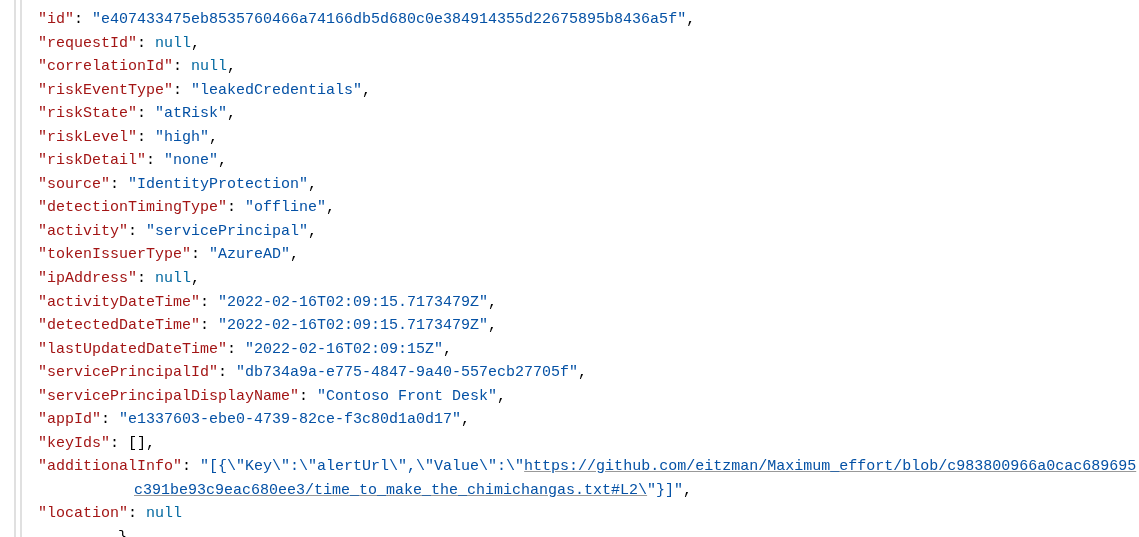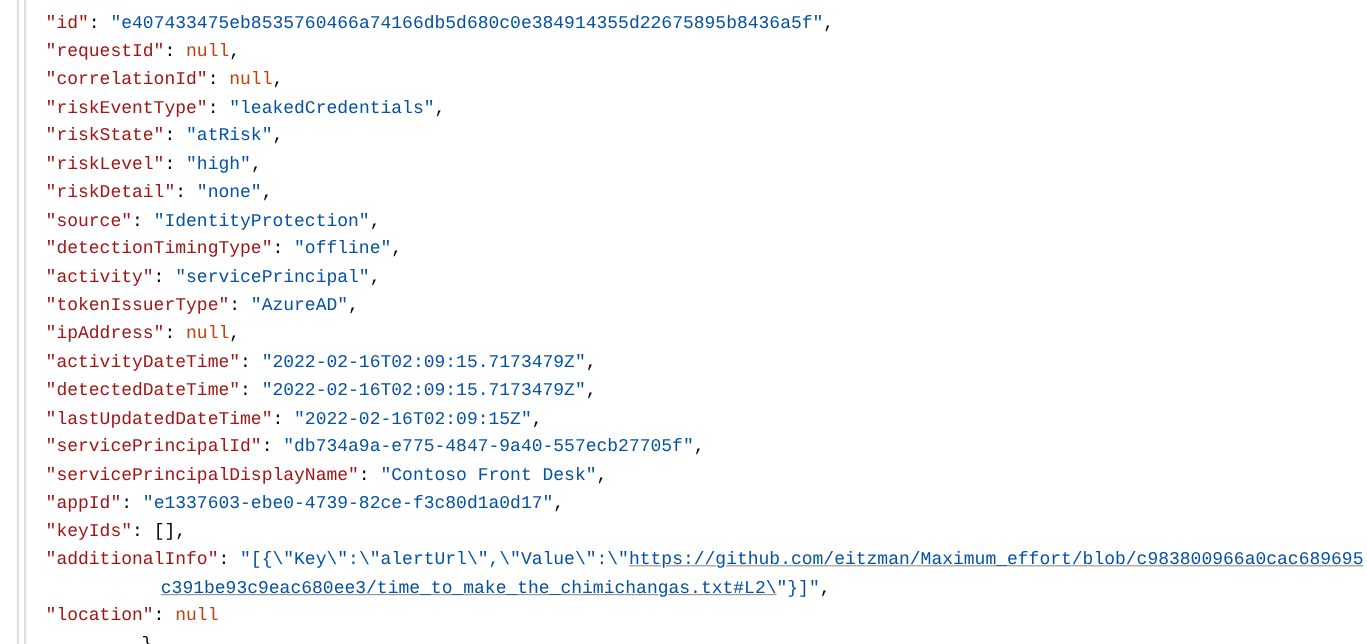--- a/index.html
+++ b/index.html
@@ -32,21 +32,21 @@
       padding-left: 96px;
       text-indent: -96px;
     }
     .key {
       color: #a31515;
     }
     .string {
       color: #0451a5;
     }
     .null {
-      color: #c2410c;
+      color: #0369a1;
     }
     .punct {
       color: #000000;
     }
     .link {
       color: #0451a5;
       text-decoration: underline;
       text-decoration-color: #999999;
     }
     .closing-brace {

